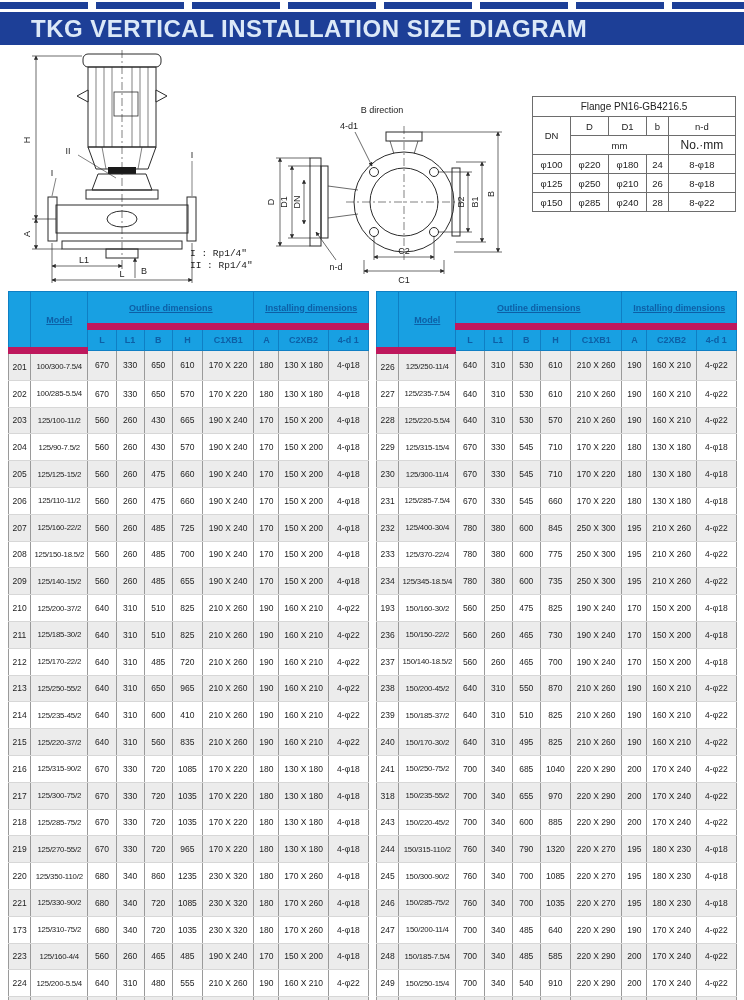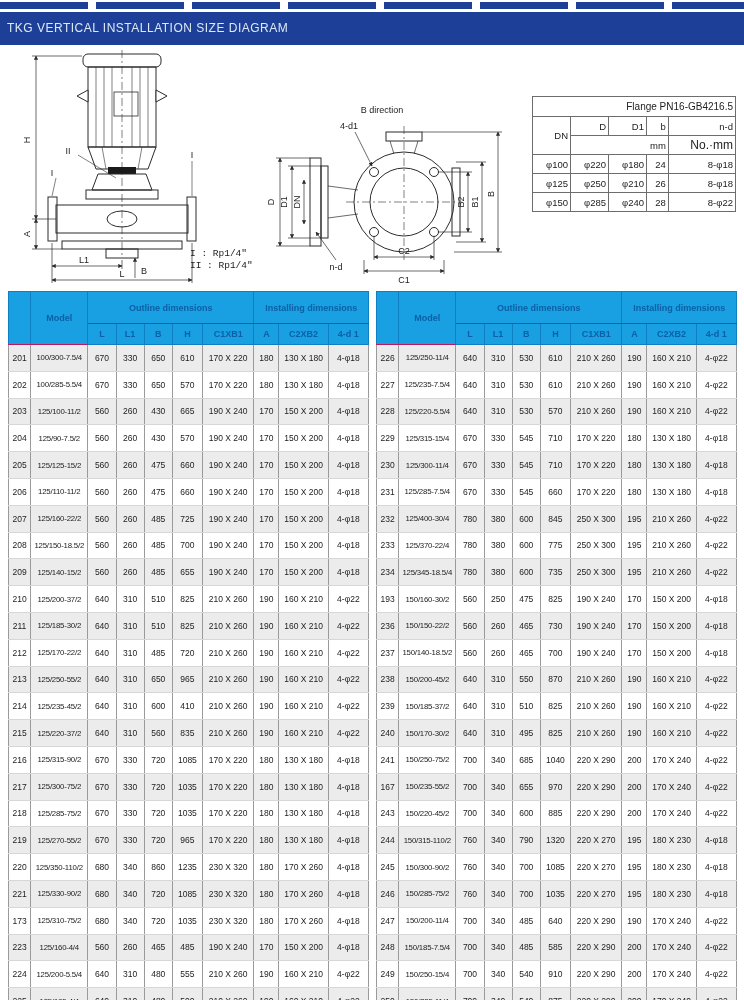--- a/index.html
+++ b/index.html
@@ -1,40 +1,40 @@
 <!DOCTYPE html>
 <html><head>
 <meta charset="utf-8">
 <style>
   html,body{margin:0;padding:0;background:#fff;}
   .page{position:relative;width:744px;height:1000px;background:#fff;overflow:hidden;
         font-family:"Liberation Sans",sans-serif;color:#222;}
   .top-strip{position:absolute;left:0;top:2px;width:744px;height:7px;
     background:repeating-linear-gradient(90deg,#1d3f97 0 88px,#ffffff 88px 96px);}
   .banner{position:absolute;left:0;top:12px;width:744px;height:33px;background:#1d3f97;}
-  .banner .title{display:block;padding-left:7px;line-height:33px;font-size:12px;
-    font-weight:normal;letter-spacing:.5px;color:#dce9f8;white-space:nowrap;}
+  .banner .title{display:block;padding-left:31px;line-height:33px;font-size:24px;
+    font-weight:bold;letter-spacing:.5px;color:#dce9f8;white-space:nowrap;}
   svg text{font-family:"Liberation Sans",sans-serif;font-size:9px;fill:#222;}
   .pump{position:absolute;left:22px;top:50px;width:235px;height:240px;}
   .bdir{position:absolute;left:252px;top:102px;width:258px;height:186px;}
   .notes{position:absolute;left:190px;top:248px;font-size:9.5px;line-height:12px;
     color:#222;font-family:"Liberation Mono",monospace;}
   
   .flange{position:absolute;left:532px;top:96px;width:204px;border-collapse:collapse;
     font-size:9.5px;color:#222;}
-  .flange td{border:1px solid #6d6d6d;text-align:right;height:18px;padding:0 2px;}
+  .flange td{border:1px solid #6d6d6d;text-align:center;height:18px;padding:0 2px;}
   .flange .f-title{font-size:10px;height:19px;}
   .flange .small{font-size:12px;}
   
   .tables{position:absolute;left:8px;top:291px;width:729px;display:flex;gap:7px;}
   table.data-table{border-collapse:collapse;table-layout:fixed;width:361px;
     font-size:8.5px;color:#222;}
   table.data-table th{background:#18a0e2;color:#0d5fa6;font-weight:bold;
     border:1px solid #0f7fc4;padding:0;}
-  table.data-table .h1 th{height:31px;font-size:9px;border-bottom:1px solid #be185d;}
+  table.data-table .h1 th{height:31px;font-size:9px;border-bottom:7px solid #be185d;text-decoration:underline;}
   table.data-table .h2 th{height:20px;font-size:9px;}
   table.data-table td{border-right:1px solid #9a9a9a;border-left:1px solid #9a9a9a;
     border-bottom:1px solid #d7d7d7;text-align:center;height:25.8px;padding:0;
     white-space:nowrap;overflow:hidden;}
   table.data-table{border:1.5px solid #4c4c4c;}
   table.data-table tr.stripe td{background:#ececec;}
   table.data-table td.model{font-size:7.8px;letter-spacing:-.2px;}
   col.c-num{width:22px;} col.c-model{width:57px;} col.c-d{width:28px;}
   col.c-h{width:30px;} col.c-cb{width:51px;} col.c-a{width:25px;}
   col.c-cb2{width:49px;} col.c-4d{width:40px;}
@@ -760,21 +760,21 @@
             <td>700</td>
             <td>340</td>
             <td>685</td>
             <td>1040</td>
             <td>220 X 290</td>
             <td>200</td>
             <td>170 X 240</td>
             <td>4-φ22</td>
           </tr>
           <tr class="stripe">
-            <td>167</td>
+            <td>318</td>
             <td class="model">150/235-55/2</td>
             <td>700</td>
             <td>340</td>
             <td>655</td>
             <td>970</td>
             <td>220 X 290</td>
             <td>200</td>
             <td>170 X 240</td>
             <td>4-φ22</td>
           </tr>

